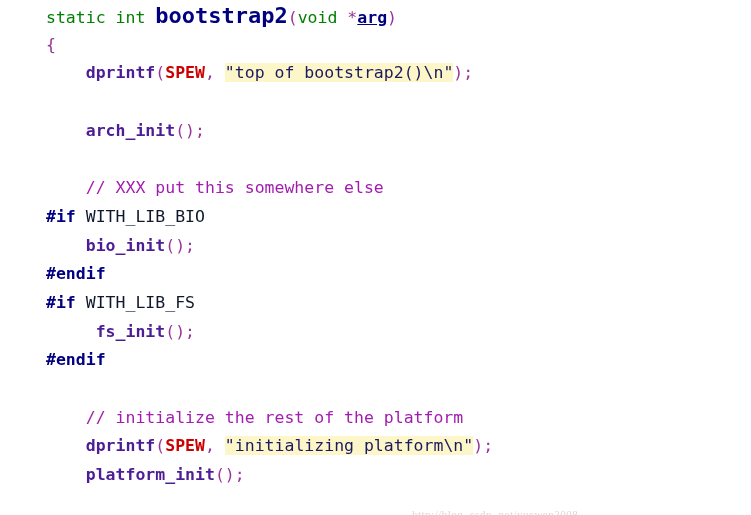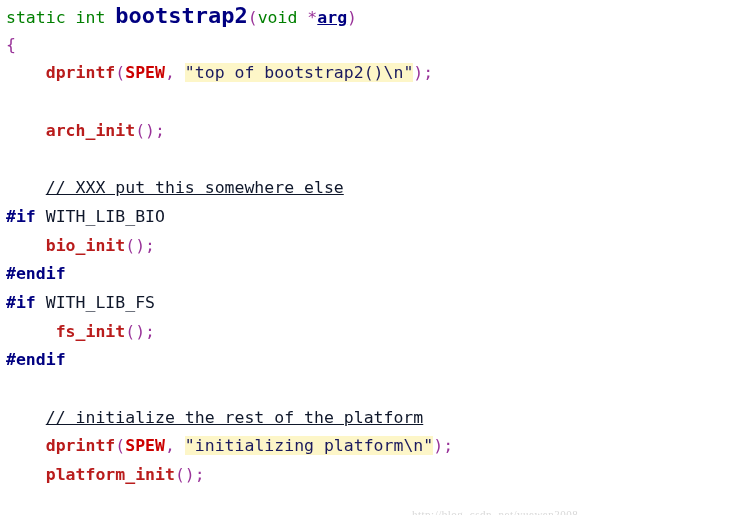--- a/index.html
+++ b/index.html
@@ -37,33 +37,34 @@
     z-index: 1;
     padding: 2px 0 0 6px;
     font-size: 16.5px;
     line-height: 28.7px;
     white-space: pre;
     color: #000000;
   }
   .line {
     height: 28.7px;
     white-space: pre;
+    margin-left: 40px;
   }
 
   
   .kw        { color: #007f00; }                         
   .fnbig     { color: #000080; font-weight: bold;
                font-size: 22px; letter-spacing: 0px; }   
-  .fn        { color: #b91c1c; font-weight: bold; }      
+  .fn        { color: #4c1d95; font-weight: bold; }      
   .punc      { color: #993399; }                         
   .brace     { color: #993399; }
   .macroarg  { color: #000080; font-weight: bold;
                text-decoration: underline; }             
   .const     { color: #cc0000; font-weight: bold; }                         
-  .comment   { color: #0f172a; text-decoration: underline; }                         
+  .comment   { color: #a21caf; }                         
   .pp        { color: #000080; font-weight: bold; }      
   .ppid      { color: #0f172a; }                         
   .str       { color: #1a1a5e; background: #fdf6c8; }    
   .plain     { color: #000000; }
 </style>
 </head>
 <body>
 
 <div id="watermark">http://blog. csdn. net/yuewen2008</div>
 

